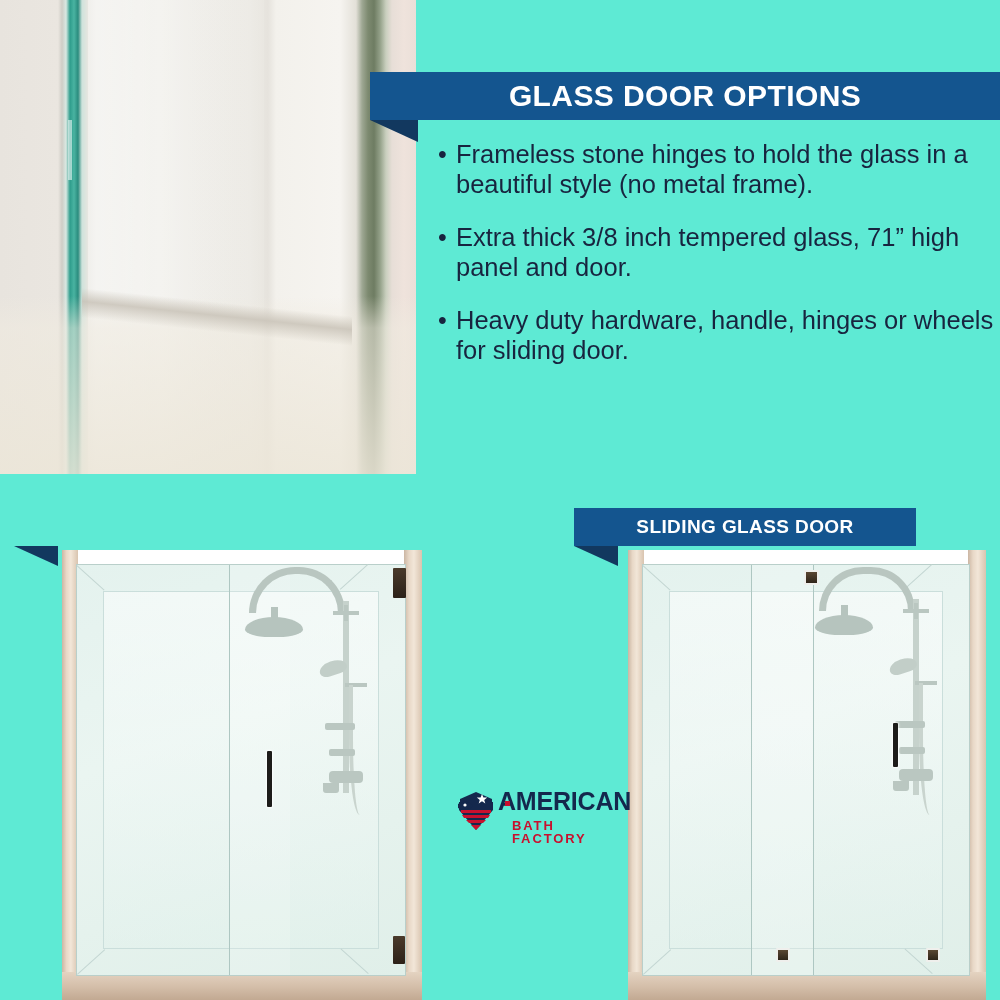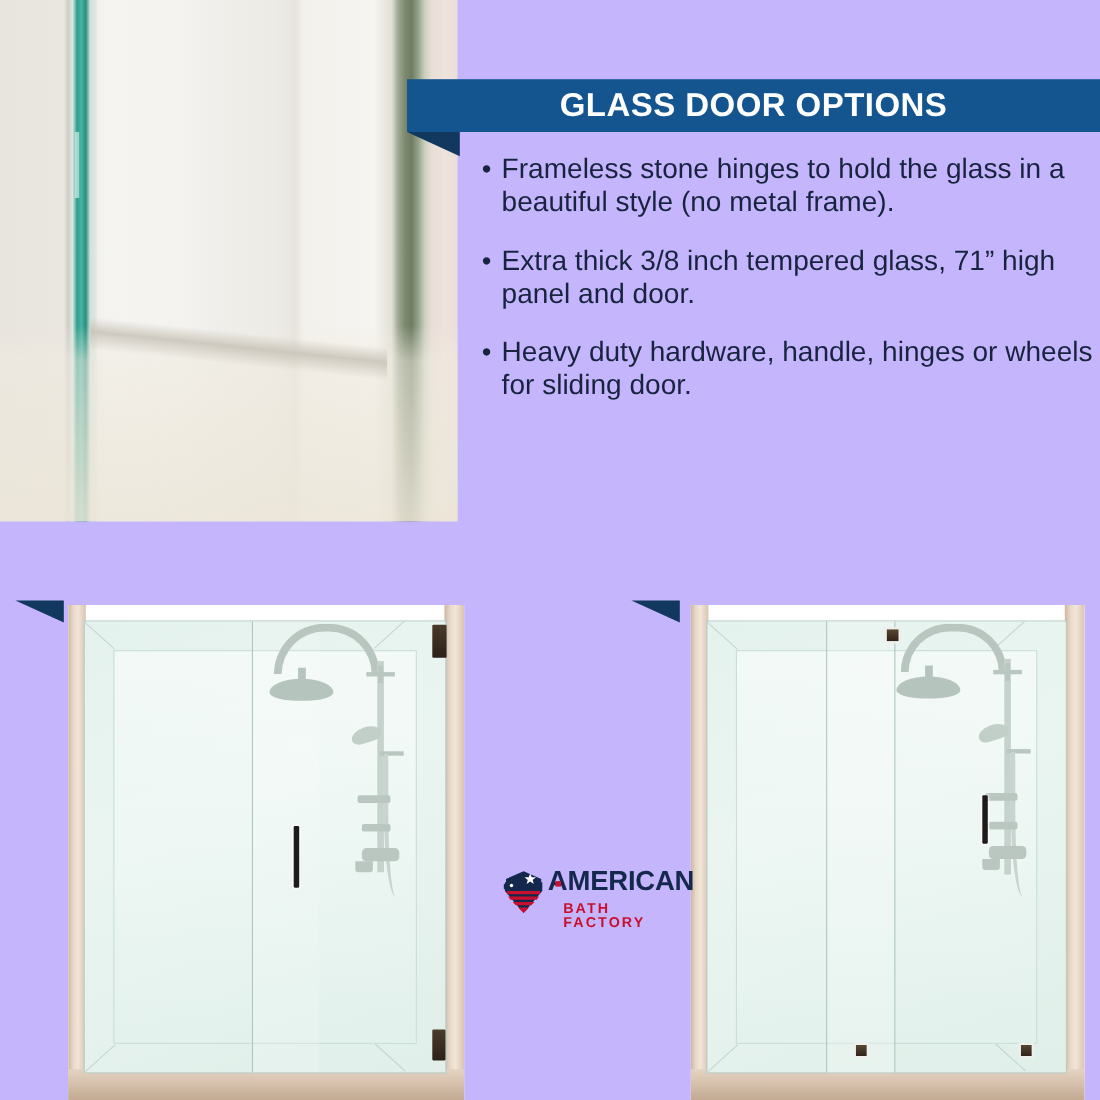--- a/index.html
+++ b/index.html
@@ -2,21 +2,21 @@
 <html><head>
 <meta charset="utf-8">
 <style>
   * { box-sizing: border-box; margin: 0; padding: 0; }
   html, body {
     width: 1000px; height: 1000px;
     background: #ffffff;
     font-family: "Liberation Sans", sans-serif;
     overflow: hidden;
   }
-  #page { position: relative; width: 1000px; height: 1000px; background: #c4b5fd; }
+  #page { position: relative; width: 1000px; height: 1000px; background: #5eead4; }
 
   
   .photo-glassedge {
     position: absolute; left: 0; top: 0; width: 416px; height: 474px;
     background:
       linear-gradient(90deg,
         #e8e4de 0px, #eae6e0 58px,
         #cfcdc6 62px, #d9e8e2 66px,
         #2f9d8c 70px, #49b3a1 74px, #2b8c7e 78px,
         #cfe3dc 82px, #e7e6e0 88px,
@@ -220,20 +220,23 @@
       <div class="fx fx-valve" style="left:252px; top:206px; width:34px; height:12px; border-radius:4px;"></div>
       <div class="fx fx-spout" style="left:246px; top:218px; width:16px; height:10px;"></div>
 
       <div class="handle-bar" style="left:190px; top:186px; width:5px; height:56px;"></div>
     </div>
 
     <div class="hinge" style="left:331px; top:18px;  width:13px; height:30px;"></div>
     <div class="hinge" style="left:331px; top:386px; width:12px; height:28px;"></div>
   </div>
 
+  <div class="ribbon" id="sliding-ribbon">
+    <span class="ribbon-label">SLIDING GLASS DOOR</span>
+  </div>
   <div class="ribbon-fold" id="sliding-fold"></div>
 
   <div class="shower" id="sliding-shower" style="left:628px; top:550px; width:358px; height:450px;">
 
     <div class="stone-left" style="left:0px;  width:16px;"></div>
     <div class="stone-right" style="right:0px; width:18px;"></div>
     <div class="stone-base" style="height:28px;"></div>
 
     <div class="glass-box" style="left:14px; top:14px; width:328px; height:412px;">
       <div class="glass-inner" style="left:26px; top:26px; right:26px; bottom:26px;"></div>

